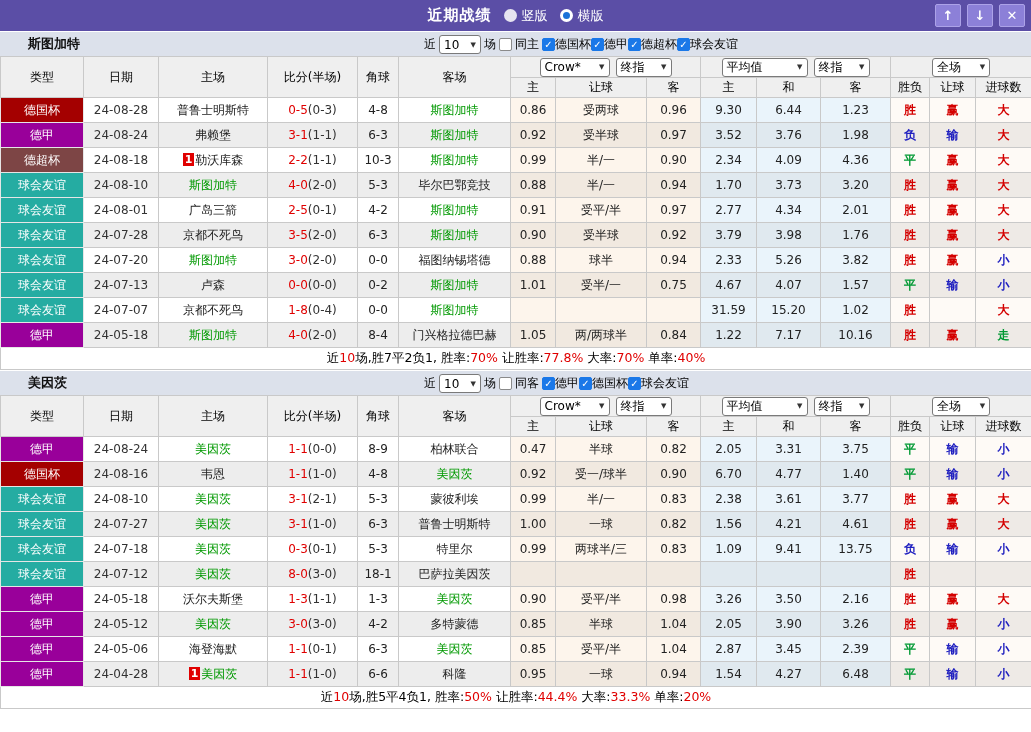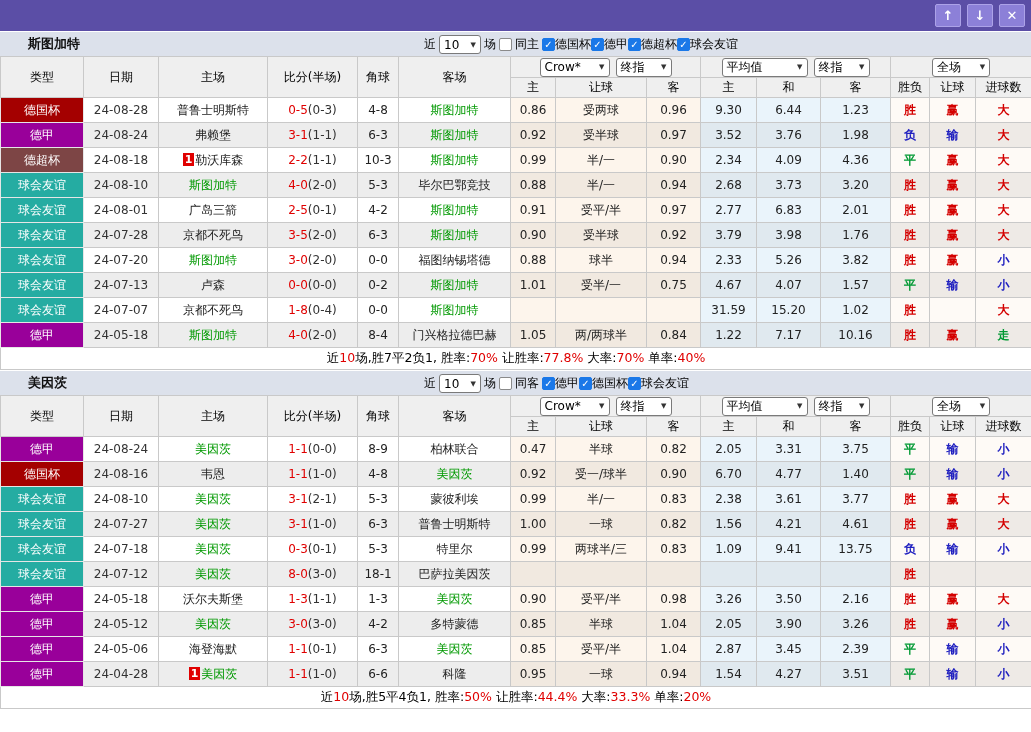--- a/index.html
+++ b/index.html
@@ -60,20 +60,31 @@
   .half { color:#333; }
   .badge { display:inline-block; background:#E00000; color:#fff; font-size:11px; font-weight:bold;
     line-height:13px; padding:0 2px; margin-right:1px; vertical-align:1px; }
   td.summary { height:22px; background:#fff; font-size:12.5px; color:#000; }
   td.summary .red { color:#E00000; }
 </style>
 </head>
 <body>
 
 <div class="titlebar">
+  <div class="title-group">
+    <span class="app-title">近期战绩</span>
+    <span class="radio-opt">
+      <span class="rc rc-off"></span>
+      <span>竖版</span>
+    </span>
+    <span class="radio-opt">
+      <span class="rc rc-on"></span>
+      <span>横版</span>
+    </span>
+  </div>
   <div class="winbtns">
     <span class="winbtn">↑</span>
     <span class="winbtn">↓</span>
     <span class="winbtn">✕</span>
   </div>
 </div>
 
 <div>
   <div class="section">
     <div class="section-header">
@@ -233,39 +244,39 @@
           <tr>
             <td class="c-type" style="background: rgb(37, 172, 162);">球会友谊</td>
             <td class="c-plain c-date">24-08-10</td>
             <td class="c-plain"><span class="hl">斯图加特</span></td>
             <td class="c-plain"><span class="score">4-0</span><span class="half">(2-0)</span></td>
             <td class="c-plain">5-3</td>
             <td class="c-plain"><span>毕尔巴鄂竞技</span></td>
             <td class="c-cream">0.88</td>
             <td class="c-cream">半/一</td>
             <td class="c-cream">0.94</td>
-            <td class="c-blue">2.68</td>
+            <td class="c-blue">1.70</td>
             <td class="c-blue">3.73</td>
             <td class="c-blue">3.20</td>
             <td class="c-res" style="color: rgb(212, 0, 0);">胜</td>
             <td class="c-res" style="color: rgb(212, 0, 0);">赢</td>
             <td class="c-res" style="color: rgb(212, 0, 0);">大</td>
           </tr>
           <tr>
             <td class="c-type" style="background: rgb(37, 172, 162);">球会友谊</td>
             <td class="c-plain c-date">24-08-01</td>
             <td class="c-plain"><span>广岛三箭</span></td>
             <td class="c-plain"><span class="score">2-5</span><span class="half">(0-1)</span></td>
             <td class="c-plain">4-2</td>
             <td class="c-plain"><span class="hl">斯图加特</span></td>
             <td class="c-cream">0.91</td>
             <td class="c-cream">受平/半</td>
             <td class="c-cream">0.97</td>
             <td class="c-blue">2.77</td>
-            <td class="c-blue">6.83</td>
+            <td class="c-blue">4.34</td>
             <td class="c-blue">2.01</td>
             <td class="c-res" style="color: rgb(212, 0, 0);">胜</td>
             <td class="c-res" style="color: rgb(212, 0, 0);">赢</td>
             <td class="c-res" style="color: rgb(212, 0, 0);">大</td>
           </tr>
           <tr>
             <td class="c-type" style="background: rgb(37, 172, 162);">球会友谊</td>
             <td class="c-plain c-date">24-07-28</td>
             <td class="c-plain"><span>京都不死鸟</span></td>
             <td class="c-plain"><span class="score">3-5</span><span class="half">(2-0)</span></td>
@@ -616,21 +627,21 @@
             <td class="c-plain c-date">24-04-28</td>
             <td class="c-plain"><span class="badge">1</span><span class="hl">美因茨</span></td>
             <td class="c-plain"><span class="score">1-1</span><span class="half">(1-0)</span></td>
             <td class="c-plain">6-6</td>
             <td class="c-plain"><span>科隆</span></td>
             <td class="c-cream">0.95</td>
             <td class="c-cream">一球</td>
             <td class="c-cream">0.94</td>
             <td class="c-blue">1.54</td>
             <td class="c-blue">4.27</td>
-            <td class="c-blue">3.51</td>
+            <td class="c-blue">6.48</td>
             <td class="c-res" style="color: rgb(0, 153, 51);">平</td>
             <td class="c-res" style="color: rgb(32, 32, 192);">输</td>
             <td class="c-res" style="color: rgb(32, 32, 192);">小</td>
           </tr>
         </tbody>
       <tfoot>
         <tr>
             <td colspan="15" class="summary"><span><span>近</span><span class="red">10</span><span>场,胜5平4负1, 胜率:</span><span class="red">50%</span><span> 让胜率:</span><span class="red">44.4%</span><span> 大率:</span><span class="red">33.3%</span><span> 单率:</span><span class="red">20%</span></span></td>
           </tr>
       </tfoot>

